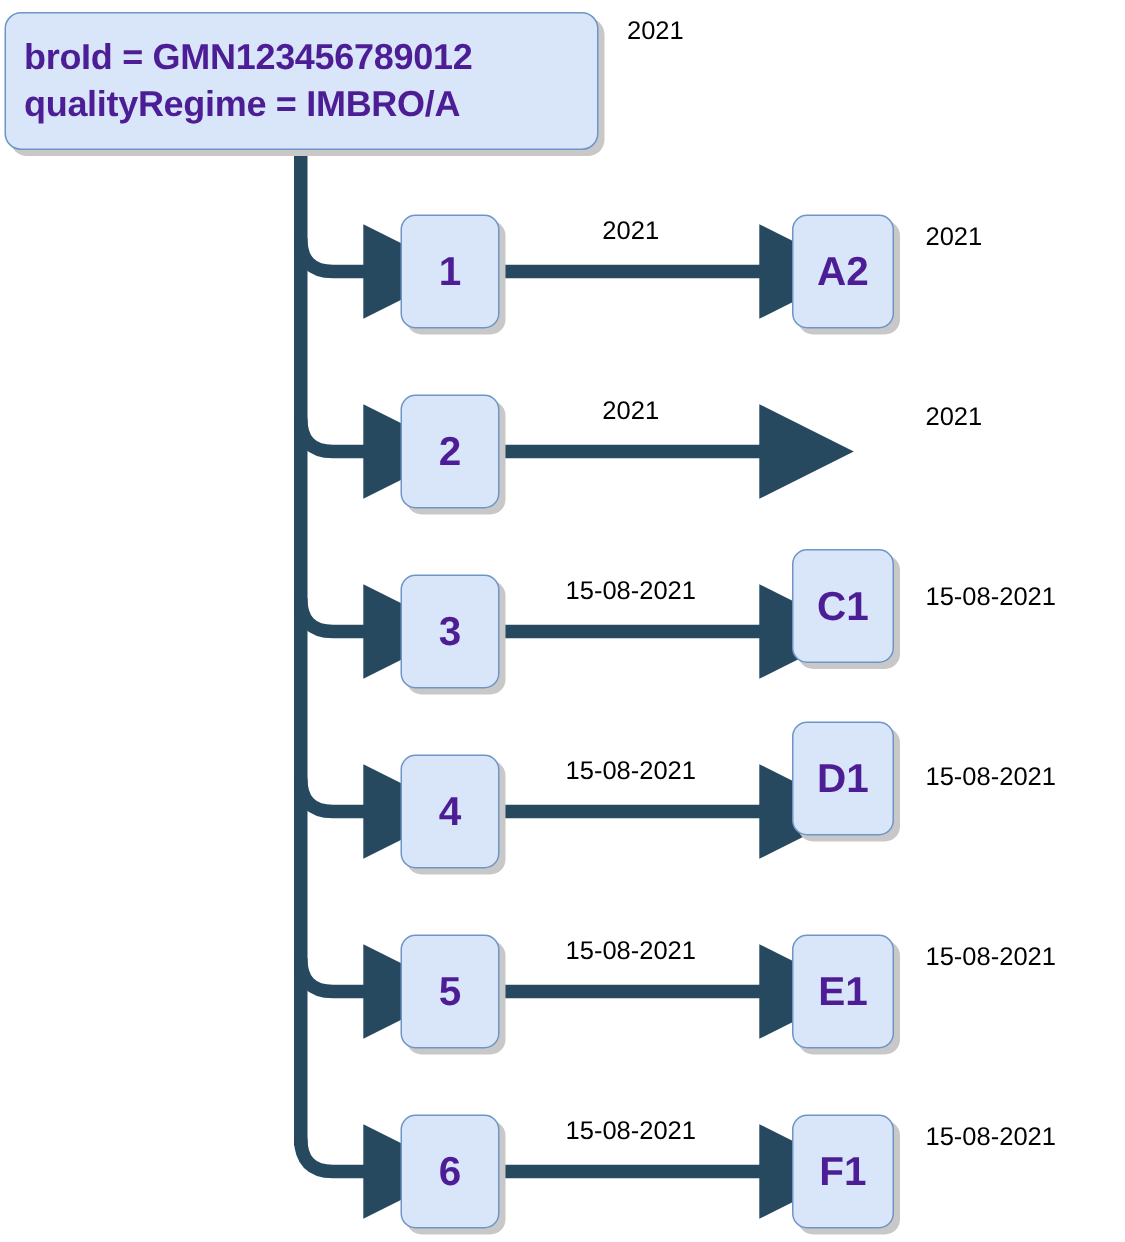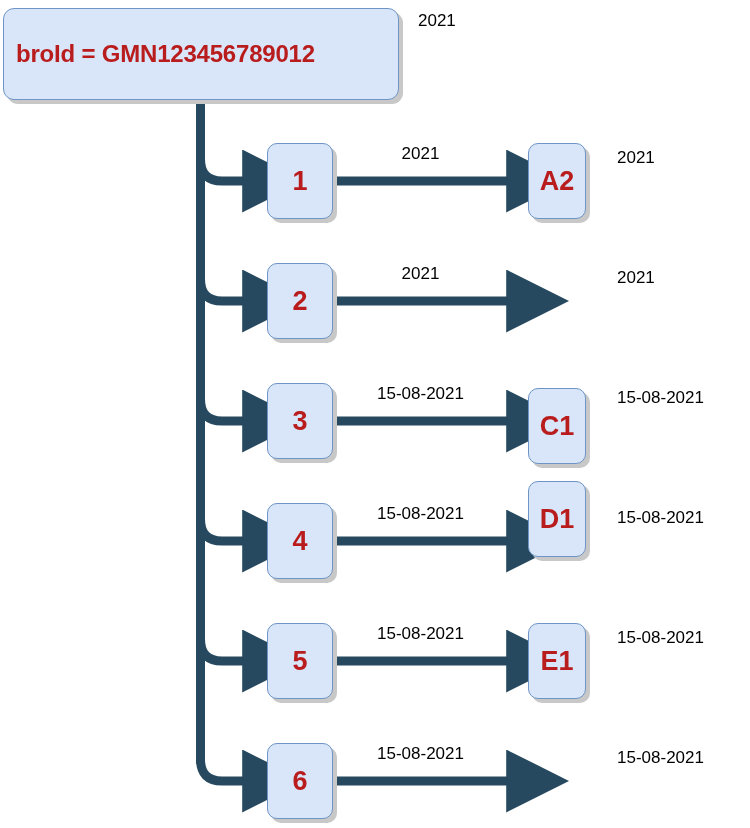--- a/index.html
+++ b/index.html
@@ -36,21 +36,21 @@
   .node {
     position: absolute;
     box-sizing: border-box;
     background: #d9e5f8;
     border: 1.6px solid #6e95c6;
     border-radius: 10px;
     box-shadow: 4px 4px 0 0 #c8c8c8;
     display: flex;
     align-items: center;
     justify-content: center;
-    color: #b91c1c;
+    color: #4c1d95;
     font-weight: bold;
     user-select: none;
   }
 
   .node-root {
     left: 3px;
     top: 8px;
     width: 396px;
     height: 92px;
     border-radius: 11px;
@@ -68,21 +68,21 @@
 
   .node-left {
     left: 267px;
     width: 66px;
     height: 76px;
     font-size: 27px;
   }
 
   .node-right {
     left: 528px;
-    width: 58px;
+    width: 68px;
     height: 76px;
     font-size: 27px;
   }
 
   
   .label {
     position: absolute;
     font-size: 17px;
     color: #000000;
     white-space: nowrap;
@@ -128,44 +128,46 @@
       <path d="M333,301 L508,301" stroke="#27495f" stroke-width="9" fill="none" marker-end="url(#arrowhead)"></path>
       <path d="M333,421 L508,421" stroke="#27495f" stroke-width="9" fill="none" marker-end="url(#arrowhead)"></path>
       <path d="M333,541 L508,541" stroke="#27495f" stroke-width="9" fill="none" marker-end="url(#arrowhead)"></path>
       <path d="M333,661 L508,661" stroke="#27495f" stroke-width="9" fill="none" marker-end="url(#arrowhead)"></path>
       <path d="M333,781 L508,781" stroke="#27495f" stroke-width="9" fill="none" marker-end="url(#arrowhead)"></path>
     </g>
   </svg>
 
   <div class="node node-root">
     <span class="line">broId = GMN123456789012</span>
+    <span class="line">qualityRegime = IMBRO/A</span>
   </div>
   <div class="label label-root-right">2021</div>
 
   <div class="node node-left" style="top:143px">1</div>
   <div class="label label-edge" style="left:333px; top:144px; width:175px">2021</div>
   <div class="node node-right" style="top:143px">A2</div>
   <div class="label label-row-right" style="top:148px">2021</div>
 
   <div class="node node-left" style="top:263px">2</div>
   <div class="label label-edge" style="left:333px; top:264px; width:175px">2021</div>
   <div class="label label-row-right" style="top:268px">2021</div>
 
   <div class="node node-left" style="top:383px">3</div>
   <div class="label label-edge" style="left:333px; top:384px; width:175px">15-08-2021</div>
-  <div class="node node-right" style="top:388px">C1</div>
+  <div class="node node-right" style="top:366px">C1</div>
   <div class="label label-row-right" style="top:388px">15-08-2021</div>
 
   <div class="node node-left" style="top:503px">4</div>
   <div class="label label-edge" style="left:333px; top:504px; width:175px">15-08-2021</div>
   <div class="node node-right" style="top:481px">D1</div>
   <div class="label label-row-right" style="top:508px">15-08-2021</div>
 
   <div class="node node-left" style="top:623px">5</div>
   <div class="label label-edge" style="left:333px; top:624px; width:175px">15-08-2021</div>
   <div class="node node-right" style="top:623px">E1</div>
   <div class="label label-row-right" style="top:628px">15-08-2021</div>
 
   <div class="node node-left" style="top:743px">6</div>
   <div class="label label-edge" style="left:333px; top:744px; width:175px">15-08-2021</div>
+  <div class="node node-right" style="top:743px">F1</div>
   <div class="label label-row-right" style="top:748px">15-08-2021</div>
 
 </div>
 
 </body></html>

